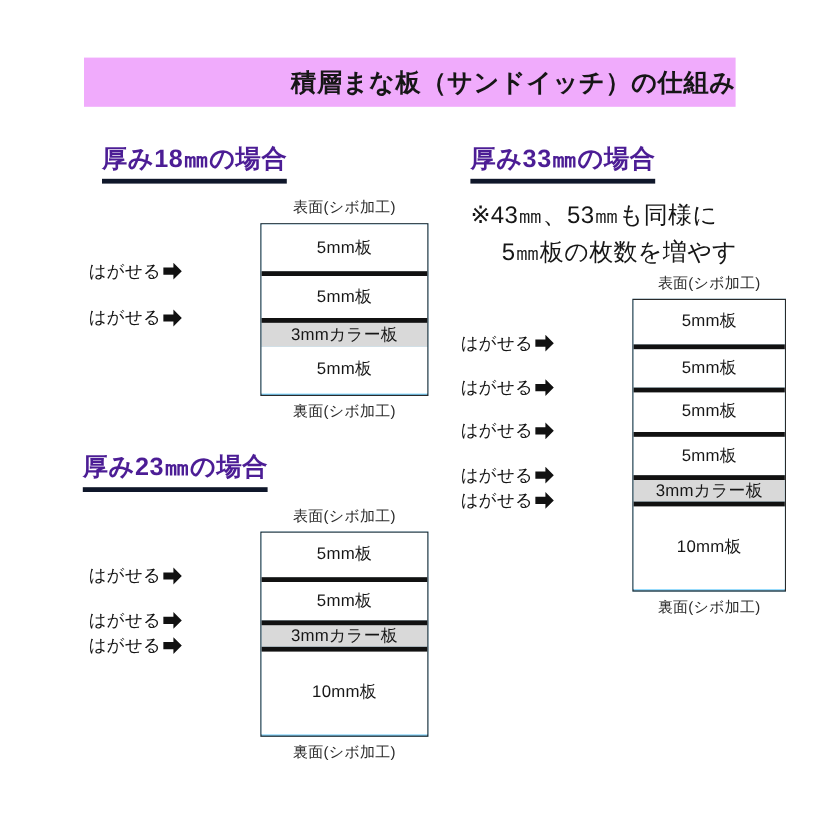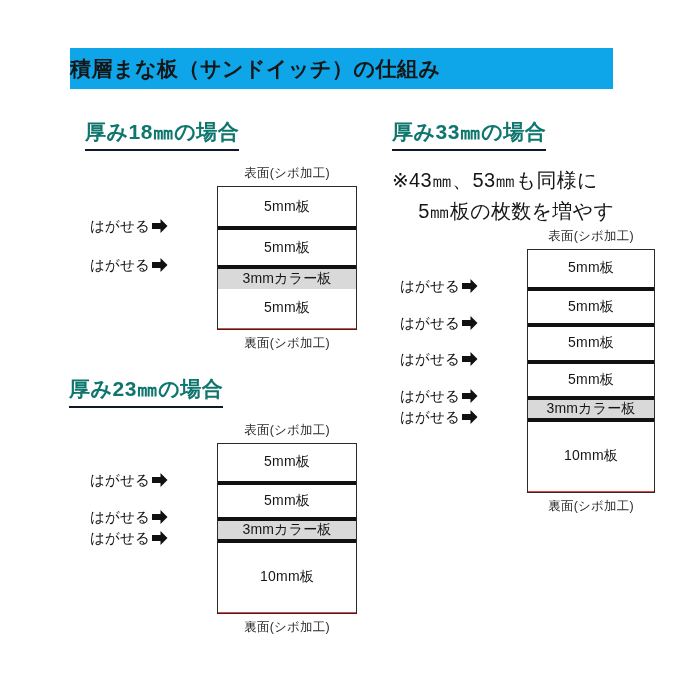--- a/index.html
+++ b/index.html
@@ -18,41 +18,41 @@
     -webkit-font-smoothing: antialiased;
   }
 
   
   .title-bar {
     position: absolute;
     left: 70px;
     top: 48px;
     width: 543px;
     height: 41px;
-    background: #0ea5e9;
+    background: #f0abfc;
     display: flex;
     align-items: center;
-    justify-content: flex-start;
+    justify-content: flex-end;
   }
   .title-text {
     font-size: 21px;
     font-weight: 700;
     letter-spacing: 0.5px;
     color: #161616;
     white-space: nowrap;
   }
 
   
   .section-heading {
     position: absolute;
     font-size: 21px;
     font-weight: 700;
-    color: #0f766e;
-    white-space: nowrap;
-    border-bottom: 2px solid #0f172a;
+    color: #4c1d95;
+    white-space: nowrap;
+    border-bottom: 4px solid #0f172a;
     padding-bottom: 3px;
     letter-spacing: 0.5px;
   }
   .heading-18 { left: 85px; top: 118px; }
   .heading-23 { left: 69px; top: 375px; }
   .heading-33 { left: 392px; top: 118px; text-align: right; }
 
   
   .note {
     position: absolute;
@@ -76,21 +76,21 @@
     color: #2b2b2b;
     text-align: center;
     white-space: nowrap;
     letter-spacing: 0.2px;
   }
   .face-label.top { margin-bottom: 4px; }
   .face-label.bottom { margin-top: 5px; }
 
   .stack-box {
     border: 1.5px solid #2a2a2a;
-    background: #ef4444;
+    background: #7dd3fc;
     box-sizing: border-box;
     position: relative;
   }
   .layer {
     display: flex;
     align-items: center;
     justify-content: center;
     box-sizing: border-box;
     position: relative;
     background: #ffffff;
@@ -115,21 +115,20 @@
     display: flex;
     align-items: center;
     white-space: nowrap;
     transform: translateY(-50%);
   }
   .peel-tag .peel-text {
     font-size: 14.5px;
     font-weight: 500;
     color: #141414;
     letter-spacing: 0.2px;
-    margin-left: 16px;
   }
   .peel-tag .arrow-icon {
     display: inline-block;
     margin-left: 2px;
     line-height: 0;
   }
 </style>
 </head>
 <body>
 

